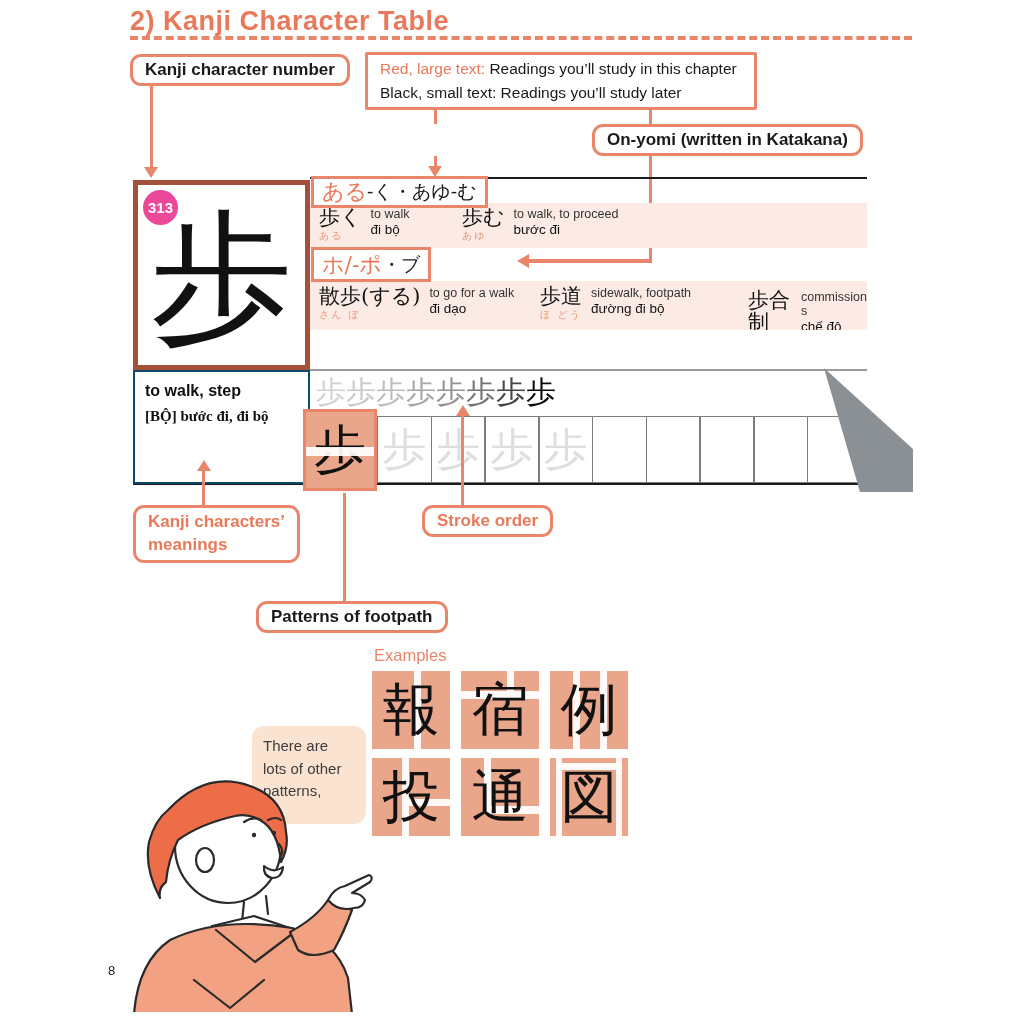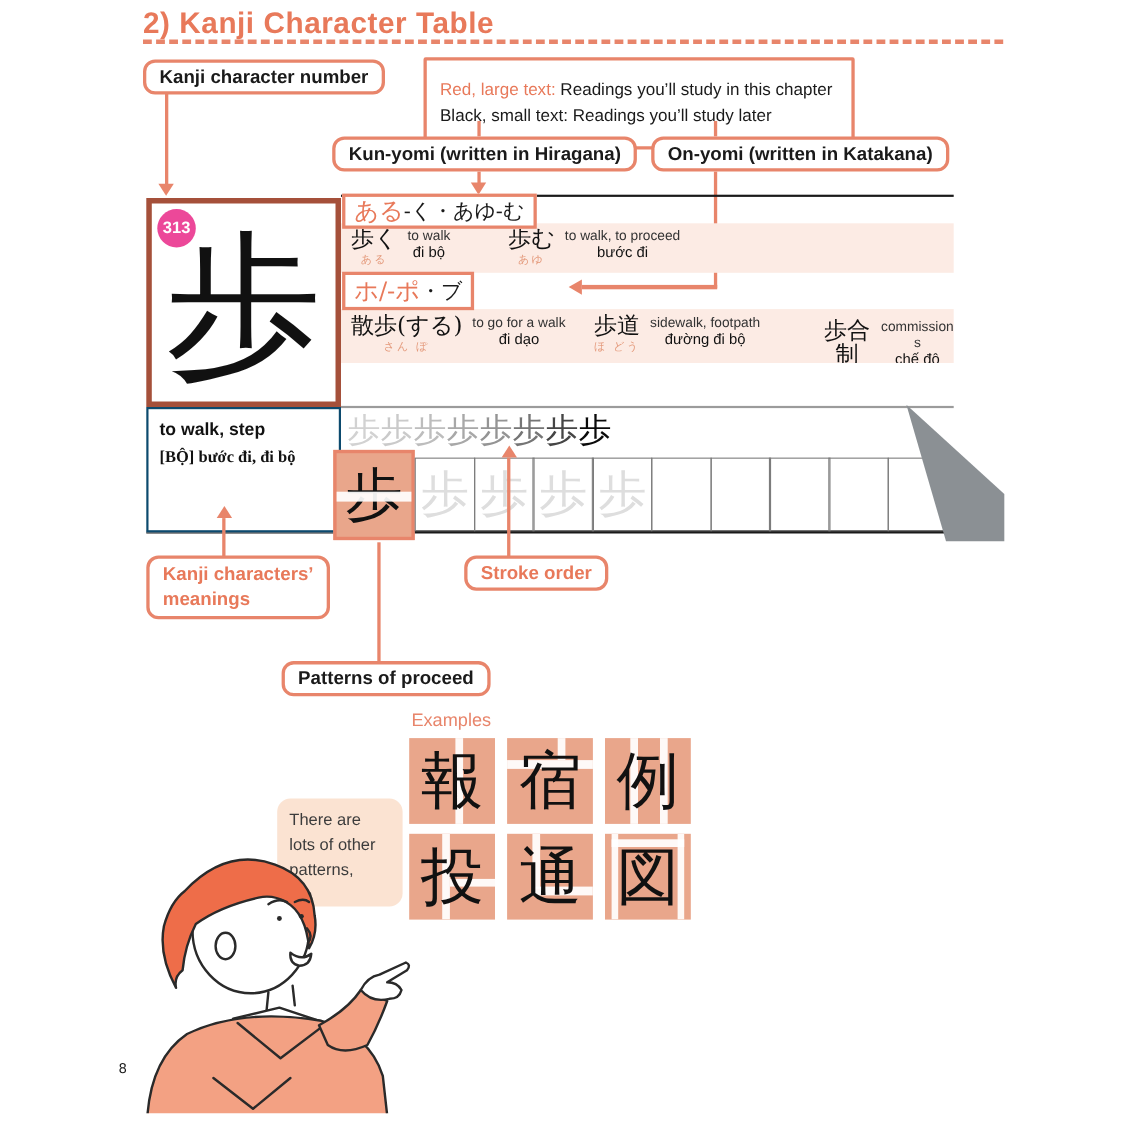--- a/index.html
+++ b/index.html
@@ -6,41 +6,41 @@
   body { background:#fff; font-family:"Liberation Sans", sans-serif; }
   #page { position:relative; width:1024px; height:1012px; background:#ffffff; overflow:hidden; }
 
   
   .title { position:absolute; left:130px; top:6px; font-size:27px; font-weight:bold; color:#e8795a; letter-spacing:0.5px; }
   .title-dash { position:absolute; left:130px; top:36px; width:782px; border-top:4px dashed #e8856b; }
 
   
   .callout { position:absolute; background:#fff; border:3px solid #e8856b; border-radius:11px; padding:3px 12px; font-size:17px; font-weight:bold; color:#1a1a1a; white-space:nowrap; }
   .callout.orange-text { color:#e8795a; }
-  .redbox { position:absolute; left:385px; top:52px; width:392px; background:#fff; border:3px solid #e8856b; border-radius:2px; padding:15px 12px; font-size:15.5px; color:#1a1a1a; line-height:1.55; }
+  .redbox { position:absolute; left:365px; top:52px; width:392px; background:#fff; border:3px solid #e8856b; border-radius:2px; padding:2px 12px; font-size:15.5px; color:#1a1a1a; line-height:1.55; }
   .redbox .hl { color:#e8795a; }
 
   
   .vline { position:absolute; width:3px; background:#e8856b; }
   .hline { position:absolute; height:3.5px; background:#e8856b; }
   .arr-down { position:absolute; width:0; height:0; border-left:7px solid transparent; border-right:7px solid transparent; border-top:11px solid #e8856b; }
   .arr-up   { position:absolute; width:0; height:0; border-left:7px solid transparent; border-right:7px solid transparent; border-bottom:11px solid #e8856b; }
   .arr-left { position:absolute; width:0; height:0; border-top:7px solid transparent; border-bottom:7px solid transparent; border-right:12px solid #e8856b; }
 
   
   .tline { position:absolute; background:#1a1a1a; }
   .gline { position:absolute; background:#9b9b9b; }
   .kanji-cell { position:absolute; left:133px; top:180px; width:177px; height:190px; border:5px solid #a5503a; background:#fff; }
   .badge { position:absolute; left:5px; top:5px; width:35px; height:35px; border-radius:50%; background:#ec4899; color:#fff; font-size:15px; font-weight:bold; display:flex; align-items:center; justify-content:center; }
   .bigkanji { position:absolute; left:0; top:4px; width:100%; height:100%; display:flex; align-items:center; justify-content:center; font-family:"DejaVu Serif", serif; font-size:142px; color:#111; }
   .pinkrow { position:absolute; left:310px; width:557px; background:#fcebe4; overflow:hidden; }
   .readbox { position:absolute; background:#fff; border:3px solid #e8856b; display:flex; align-items:center; padding:0 8px; white-space:nowrap; }
   .readbox .hl { color:#e8795a; font-size:22px; font-family:"DejaVu Serif", serif; }
   .readbox .rest { color:#1a1a1a; font-size:19px; font-family:"DejaVu Serif", serif; }
-  .wordentry { position:absolute; display:flex; gap:9px;text-align:center; }
+  .wordentry { position:absolute; display:flex; gap:9px; }
   .word { font-family:"DejaVu Serif", serif; font-size:21px; color:#111; line-height:1.05; }
   .furi { font-family:"DejaVu Serif", serif; font-size:10px; color:#e49a7c; margin-top:1px; letter-spacing:2px; }
   .defs { padding-top:1px; }
   .defs .en { font-size:12.5px; color:#333; }
   .defs .vi { font-family:Liberation Sans, sans-serif; font-size:13.5px; color:#111; margin-top:1px; }
   .meanings-cell { position:absolute; left:133px; top:370px; width:177px; height:114px; border:2px solid #0c4a6e; background:#fff; padding:10px 10px; }
   .meanings-cell .en { font-size:16px; font-weight:bold; color:#111; }
   .meanings-cell .vi { font-family:"Liberation Serif", serif; font-size:15px; font-weight:bold; color:#111; margin-top:8px; }
   .strokerow { position:absolute; left:316px; top:372px; width:260px; height:40px; display:flex; }
   .strokerow span { width:30px; text-align:center; font-family:"DejaVu Serif", serif; font-size:30px; line-height:40px; }
@@ -75,21 +75,20 @@
 <div id="page">
 
   <div class="title">2)  Kanji Character Table</div>
   <div class="title-dash"></div>
 
   <div class="callout" style="left:130px; top:54px;">Kanji character number</div>
   <div class="redbox">
     <div><span class="hl">Red, large text:</span><span> Readings you’ll study in this chapter</span></div>
     <div>Black, small text: Readings you’ll study later</div>
   </div>
-  <div class="callout" style="left:302px; top:124px;">Kun-yomi (written in Hiragana)</div>
   <div class="callout" style="left:592px; top:124px;">On-yomi (written in Katakana)</div>
 
   <div class="vline" style="left:150px; top:85px; height:85px;"></div>
   <div class="arr-down" style="left:144px; top:167px;"></div>
   <div class="vline" style="left:434px; top:110px; height:14px;"></div>
   <div class="vline" style="left:434px; top:156px; height:13px;"></div>
   <div class="arr-down" style="left:428px; top:166px;"></div>
   <div class="vline" style="left:649px; top:110px; height:14px;"></div>
   <div class="vline" style="left:649px; top:156px; height:106px;"></div>
   <div class="hline" style="left:529px; top:259px; width:123px;"></div>
@@ -215,21 +214,21 @@
   <div class="vline" style="left:202px; top:471px; height:36px;"></div>
   <div class="arr-up" style="left:456px; top:405px;"></div>
   <div class="vline" style="left:461px; top:416px; height:91px;"></div>
   <div class="vline" style="left:343px; top:493px; height:111px;"></div>
 
   <div class="callout orange-text lbl-two-line" style="left:133px; top:505px;">
     <div>Kanji characters’</div>
     <div>meanings</div>
   </div>
   <div class="callout orange-text" style="left:422px; top:505px;">Stroke order</div>
-  <div class="callout" style="left:256px; top:601px;">Patterns of proceed</div>
+  <div class="callout" style="left:256px; top:601px;">Patterns of footpath</div>
 
   <div class="examples-lbl">Examples</div>
   <div class="tilegrid">
     <div class="tile">
       <div class="band" style="left:54%; top:0; width:9%; height:100%;"></div>
       <div class="ch">報</div>
     </div>
     <div class="tile">
       <div class="band" style="left:0; top:26%; width:100%; height:10%;"></div>
       <div class="band" style="left:59%; top:0; width:9%; height:26%;"></div>

